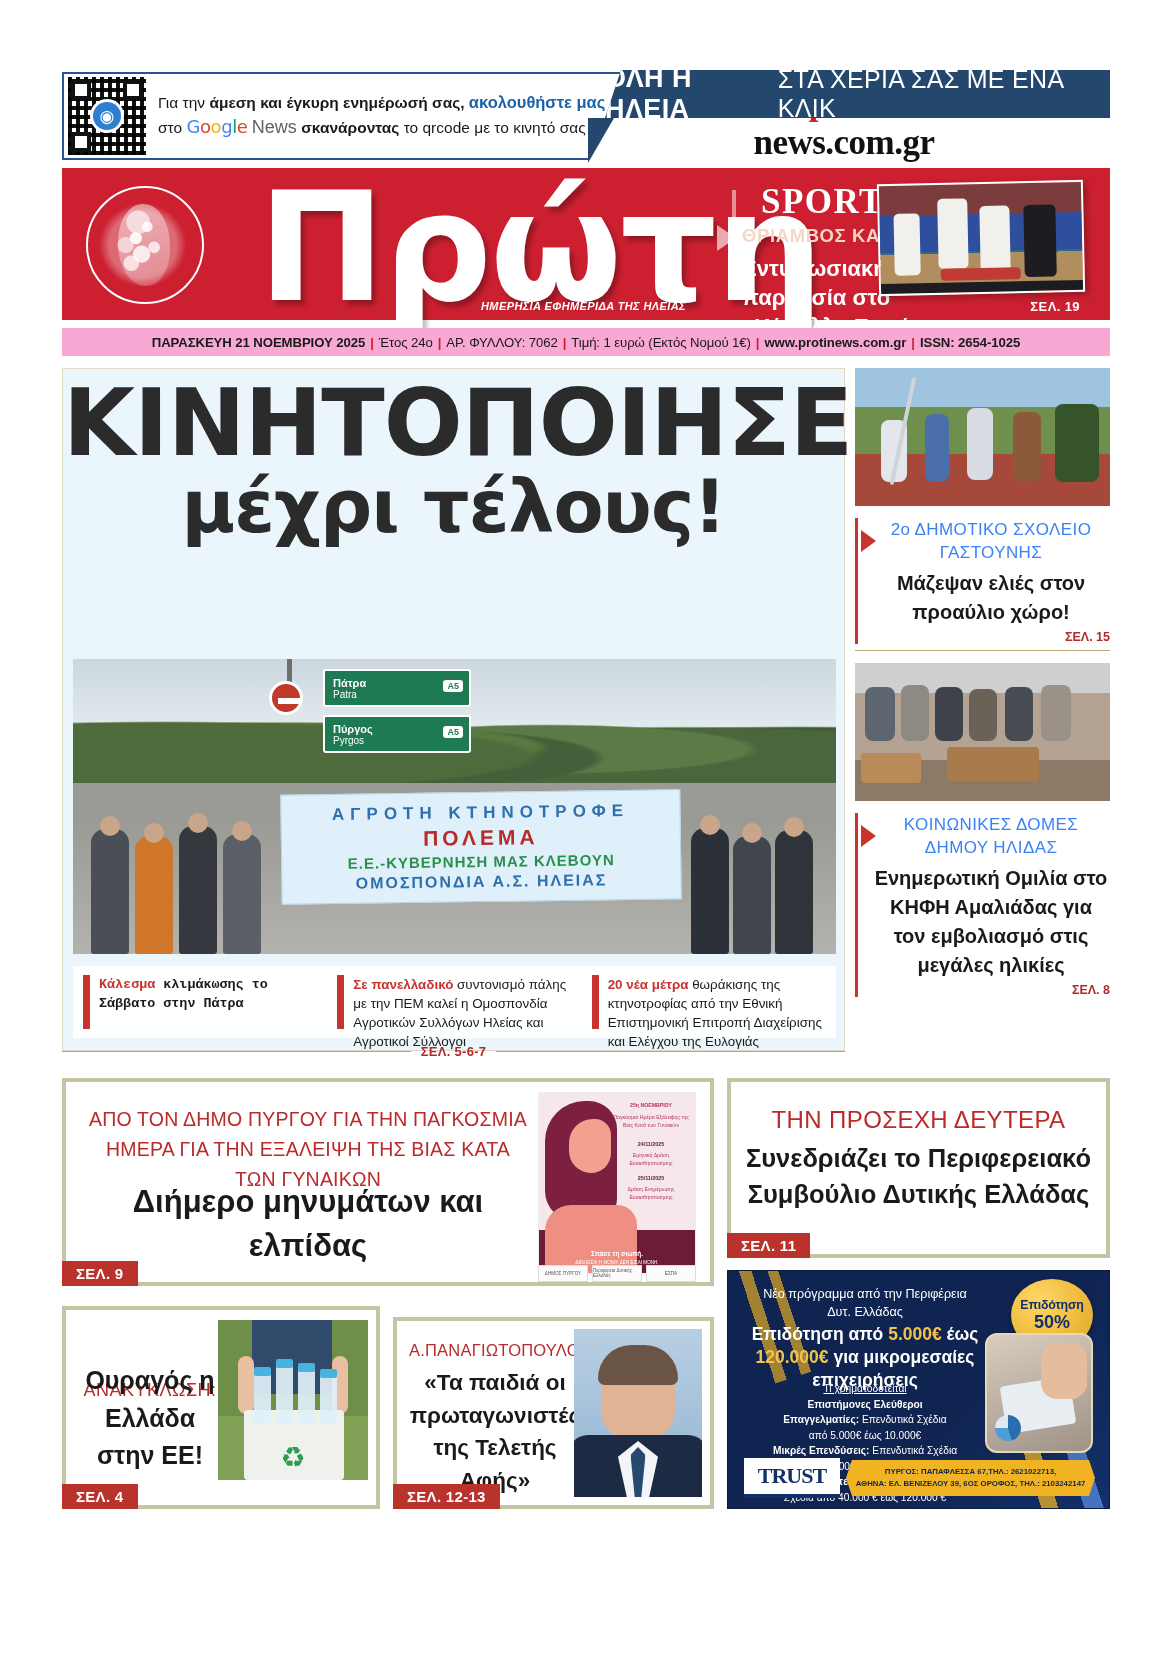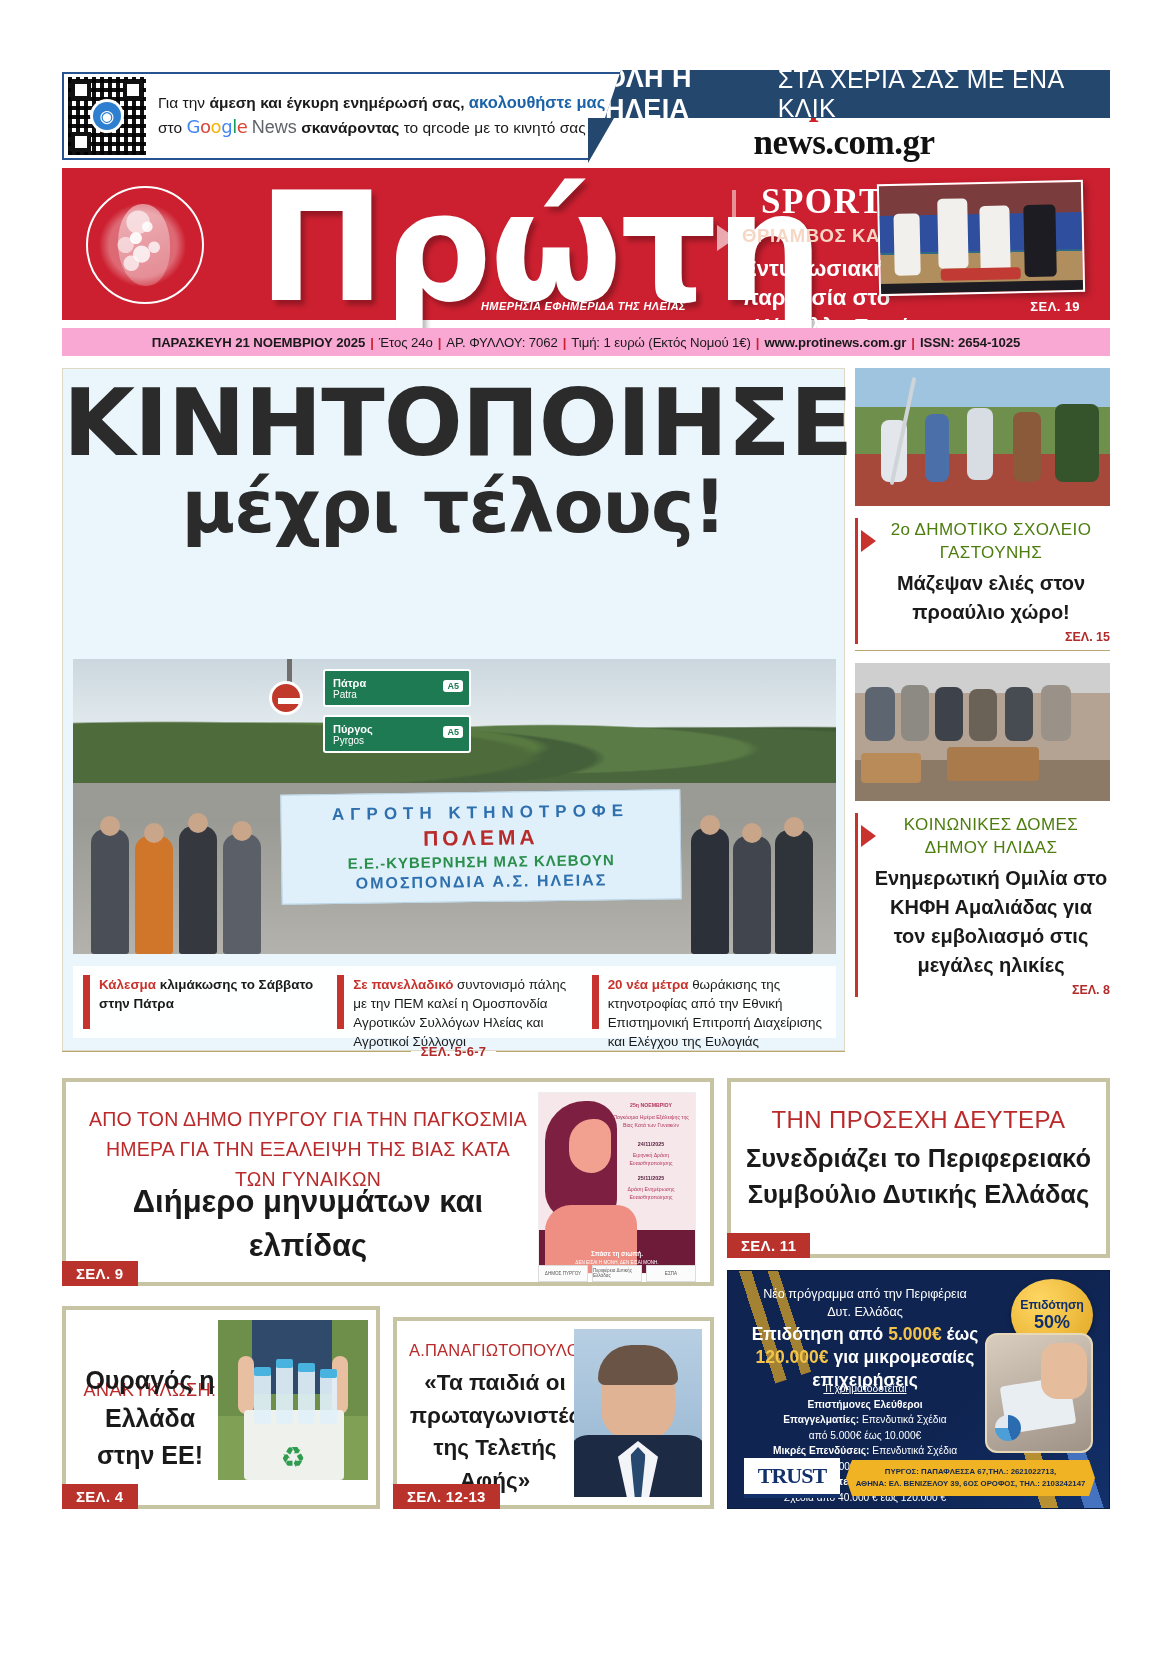--- a/index.html
+++ b/index.html
@@ -197,21 +197,21 @@
   .person::before{content:"";position:absolute;left:50%;top:-13px;transform:translateX(-50%);width:20px;height:20px;border-radius:50%;background:#c9a58a;}
 
   .lead-caps{
     position:absolute; left:10px; bottom:12px; width:763px; height:72px;
     background:rgba(255,255,255,.93); display:flex;
   }
   .cap{ flex:1; display:flex; padding:9px 8px 0 0; }
   .cap .bar{ width:7px; height:54px; background:#c8332e; margin:0 9px 0 10px; flex:none; }
   .cap .txt{ font-size:13.4px; line-height:1.42; color:#1a1a1a; }
   .cap .txt b{ color:#c8332e; font-weight:700; }
-  .cap.c1 .txt{ font-weight:700; }
+  .cap.c1 .txt{ font-weight:700;font-family:Liberation Mono, monospace; }
 
   .lead-sel{
     position:absolute; left:62px; top:1040px; width:783px; height:22px;
     display:flex; align-items:center; gap:10px;
   }
   .lead-sel .line{ flex:1; height:1px; background:#b9a76f; }
   .lead-sel .lbl{ color:#b32a2a; font-weight:800; font-size:13px; letter-spacing:.3px;}
 
   
   .rail{ position:absolute; left:855px; top:368px; width:255px; height:683px; }
@@ -219,21 +219,21 @@
   .rp1{ background:linear-gradient(180deg,#9fc4df 0 28%,#6f8f4c 28% 62%,#a6483a 62% 100%); }
   .rp2{ background:linear-gradient(180deg,#cfcfcf 0 22%,#b4a393 22% 70%,#8d7a66 70% 100%); }
   .rp-blob{position:absolute;border-radius:8px;}
   .rail-item{ display:flex; margin-top:12px; }
   .rail-rule{ width:3px; background:#c8332e; flex:none; margin-right:0; }
   .rail-body{ flex:1; position:relative; padding-left:14px; }
   .rail-arrow{
     position:absolute; left:3px; top:12px; width:0;height:0;
     border-left:15px solid #c8332e; border-top:11px solid transparent; border-bottom:11px solid transparent;
   }
-  .rail-kicker{ color:#4d7c0f; font-size:17px; font-weight:400; text-align:center; line-height:1.38; letter-spacing:.4px; }
+  .rail-kicker{ color:#3b82f6; font-size:17px; font-weight:400; text-align:center; line-height:1.38; letter-spacing:.4px; }
   .rail-head{ color:#1a1a1a; font-size:20px; font-weight:700; text-align:center; line-height:1.45; margin-top:4px; }
   .rail-sel{ text-align:right; color:#b32a2a; font-weight:800; font-size:12.5px; margin-top:3px; }
   .rail-divider{ margin:10px 0 0 0; height:1px; background:#b9a76f; }
 
   
   .box{ border:4px solid #c7c4a4; background:#fff; position:absolute; }
   .sel-badge{
     position:absolute; background:#b9322c; color:#fff; font-weight:800; font-size:15px;
     padding:4px 14px; letter-spacing:.3px;
   }

